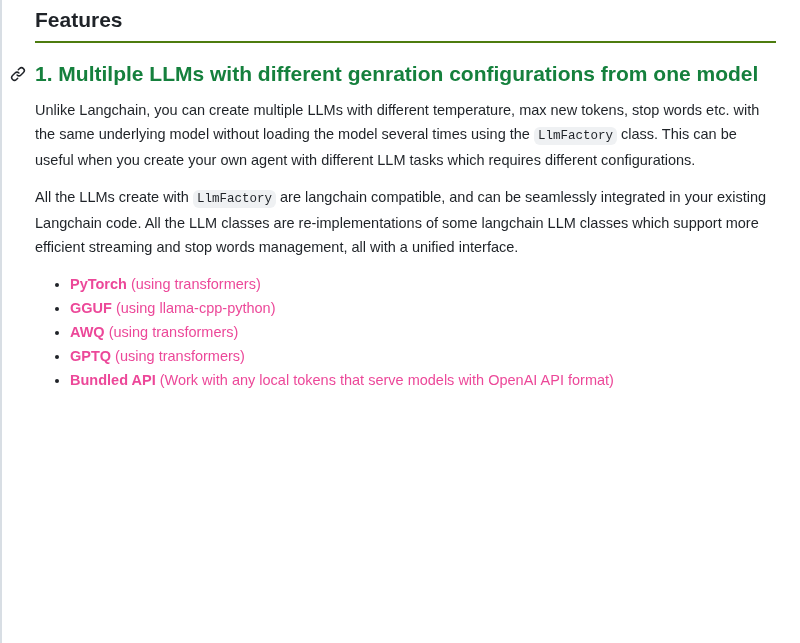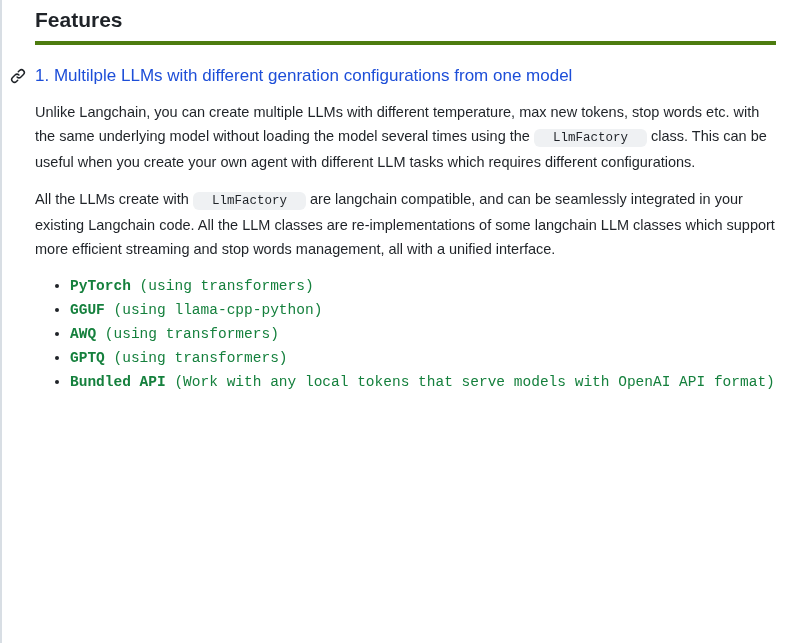--- a/index.html
+++ b/index.html
@@ -19,29 +19,29 @@
     height: 100%;
     border-left: 2px solid #d8dee4;
     padding: 6px 24px 0 33px;
   }
   .page-title {
     font-size: 21px;
     font-weight: 700;
     line-height: 28px;
     margin: 0;
     padding-bottom: 7px;
-    border-bottom: 4px solid #4d7c0f;
+    border-bottom: 2px solid #4d7c0f;
   }
   h3.section-heading {
     position: relative;
-    font-size: 17px;
-    font-weight: 400;
+    font-size: 21px;
+    font-weight: 700;
     line-height: 22px;
     margin: 20px 0 13px 0;
-    color: #1d4ed8;
+    color: #15803d;
   }
   .anchor {
     position: absolute;
     left: -25px;
     top: 3px;
     width: 16px;
     height: 16px;
     color: #1f2328;
     cursor: pointer;
     display: inline-flex;
@@ -53,33 +53,32 @@
     font-size: 14.5px;
     line-height: 24px;
     margin: 13px 0;
     color: #1f2328;
   }
   code.inline-code {
     font-family: "Liberation Mono", "DejaVu Sans Mono", monospace;
     font-size: 12.5px;
     background: #eff1f3;
     border-radius: 6px;
-    padding: 2px 19px;
+    padding: 2px 4px;
     white-space: nowrap;
   }
   ul.bullet-list {
     margin: 13px 0;
     padding-left: 35px;
     list-style: disc;
   }
   ul.bullet-list li {
     font-size: 14.5px;
     line-height: 24px;
-    color: #15803d;
-    font-family: Liberation Mono, monospace;
+    color: #ec4899;
   }
   ul.bullet-list li::marker { color: #1f2328; }
   .li-name { font-weight: 700; }
 </style>
 </head>
 <body>
 
 <div class="readme">
 
   <h2 class="page-title">Features</h2>

